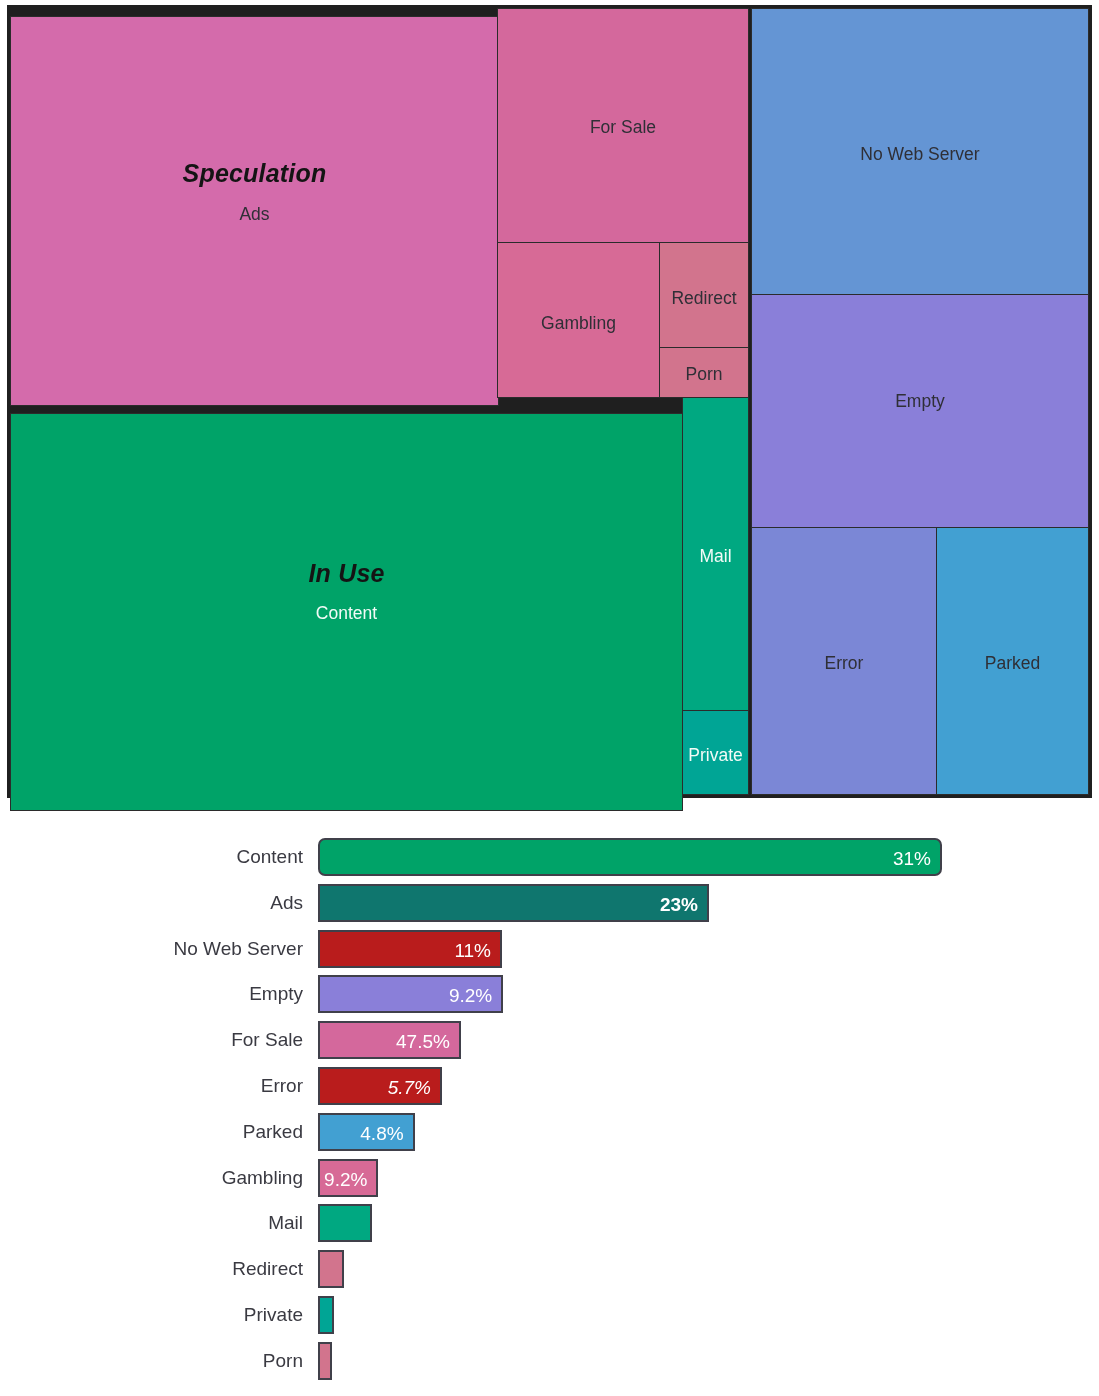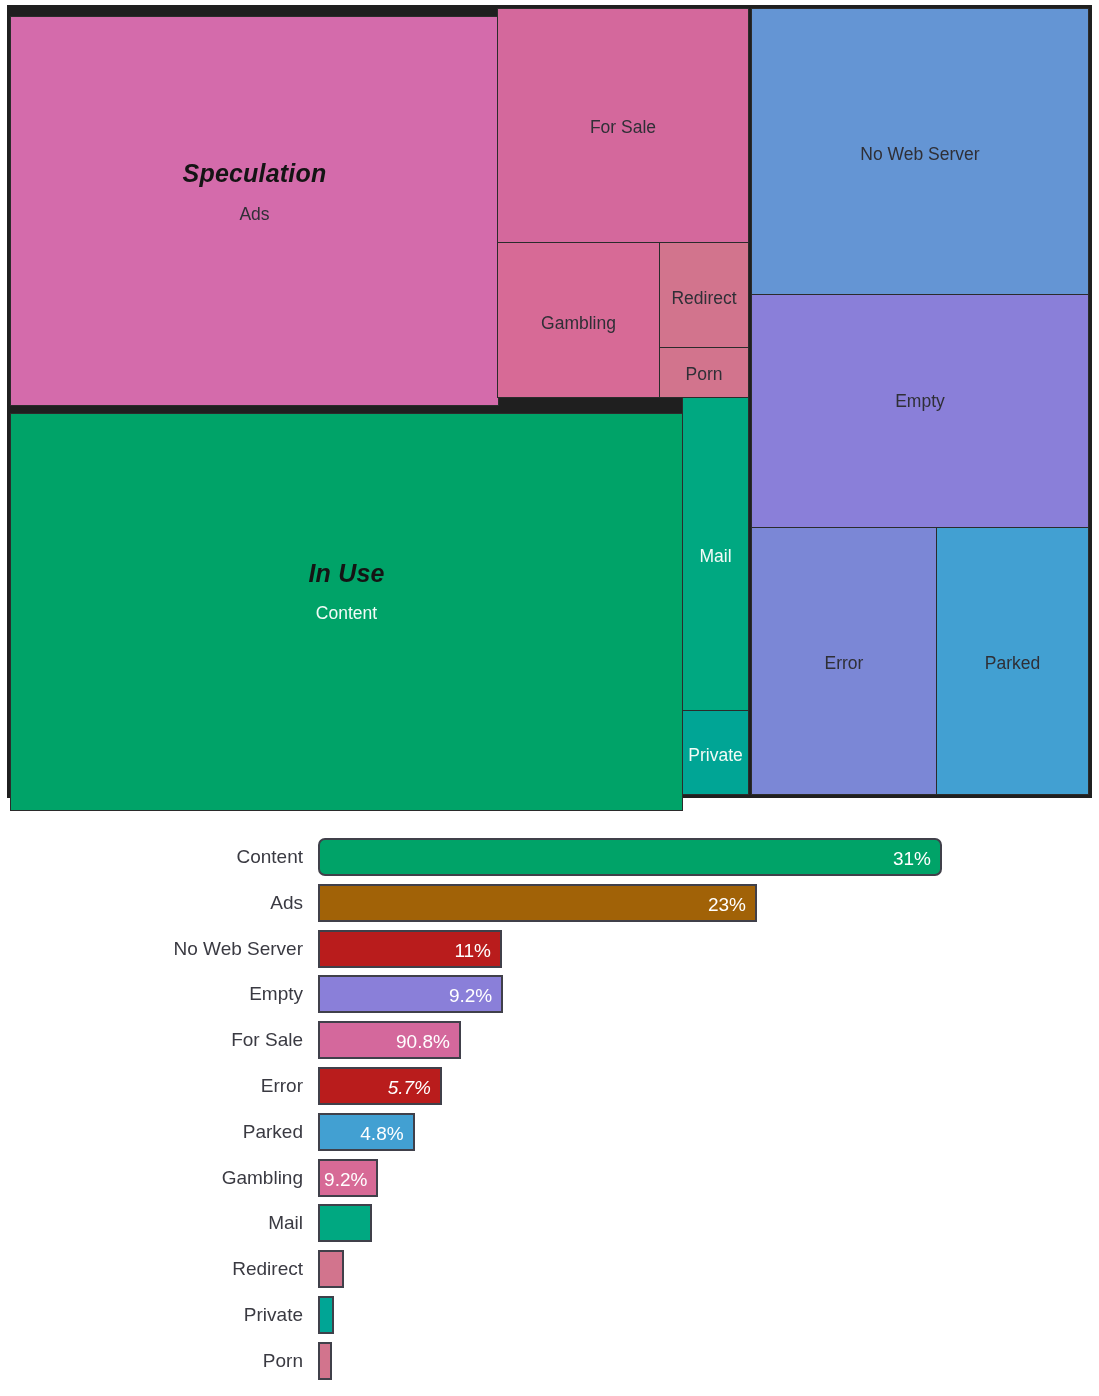--- a/index.html
+++ b/index.html
@@ -99,40 +99,40 @@
 
 <div id="barchart">
     <div class="brow" style="top: 33px; width: 1099px;">
       <div class="blabel">Content</div>
       <div class="bar" style="width: 624.03px; background: rgb(0, 163, 104); border-radius: 7px;">
         <span class="bval">31%</span>
       </div>
     </div>
     <div class="brow" style="top: 78.8px; width: 1099px;">
       <div class="blabel">Ads</div>
-      <div class="bar" style="width: 439px; background: #a16207;">
+      <div class="bar" style="width: 391px; background: #0f766e; font-weight: bold;">
         <span class="bval">23%</span>
       </div>
     </div>
     <div class="brow" style="top: 124.6px; width: 1099px;">
       <div class="blabel">No Web Server</div>
       <div class="bar" style="width: 184px; background: #b91c1c;">
         <span class="bval">11%</span>
       </div>
     </div>
     <div class="brow" style="top: 170.4px; width: 1099px;">
       <div class="blabel">Empty</div>
       <div class="bar" style="width: 185.196px; background: rgb(138, 127, 217);">
         <span class="bval">9.2%</span>
       </div>
     </div>
     <div class="brow" style="top: 216.2px; width: 1099px;">
       <div class="blabel">For Sale</div>
       <div class="bar" style="width: 142.923px; background: rgb(212, 104, 156);">
-        <span class="bval">90.8%</span>
+        <span class="bval">47.5%</span>
       </div>
     </div>
     <div class="brow" style="top: 262px; width: 1099px;">
       <div class="blabel">Error</div>
       <div class="bar" style="width: 124px; background: #b91c1c; font-style: italic;">
         <span class="bval">5.7%</span>
       </div>
     </div>
     <div class="brow" style="top: 307.8px; width: 1099px;">
       <div class="blabel">Parked</div>

